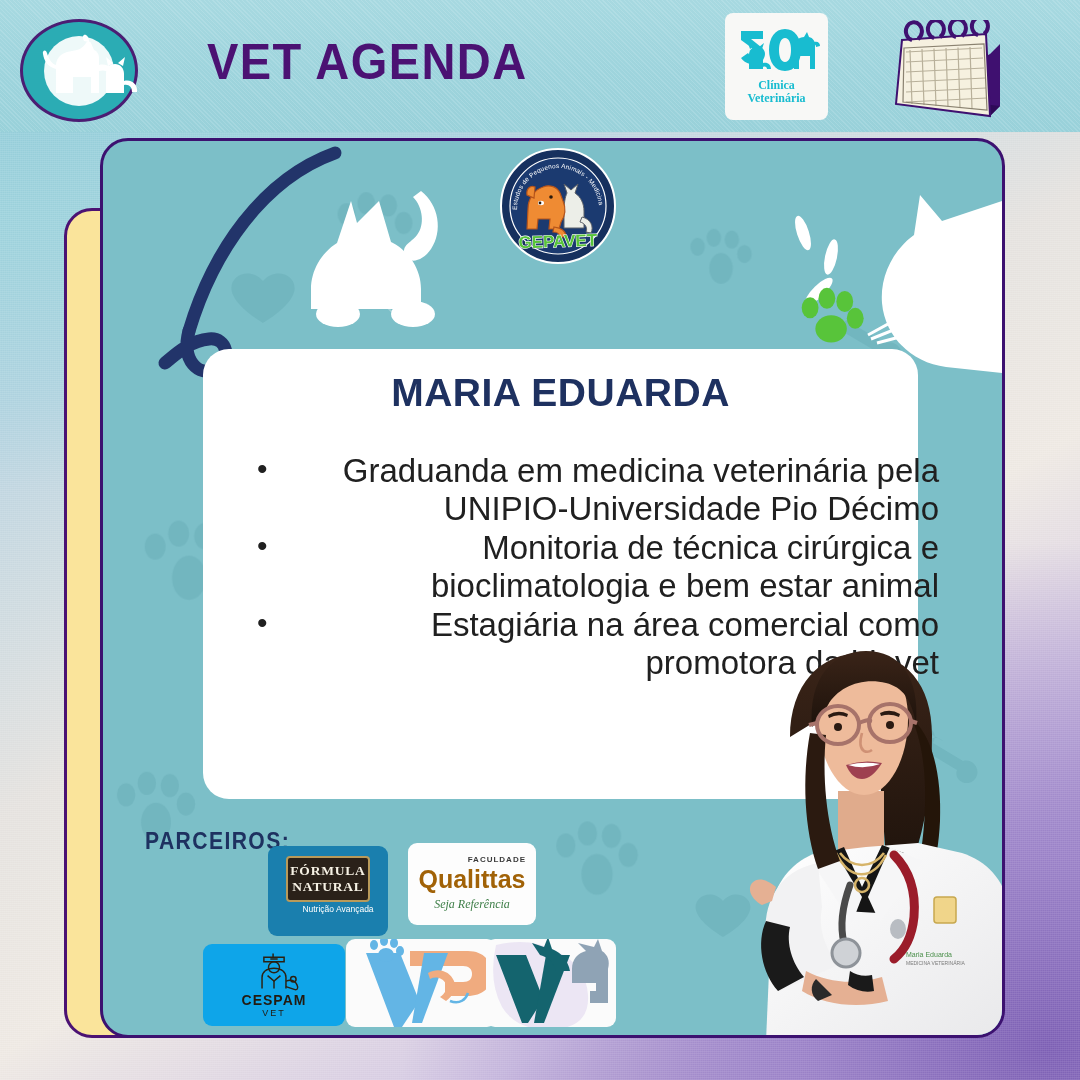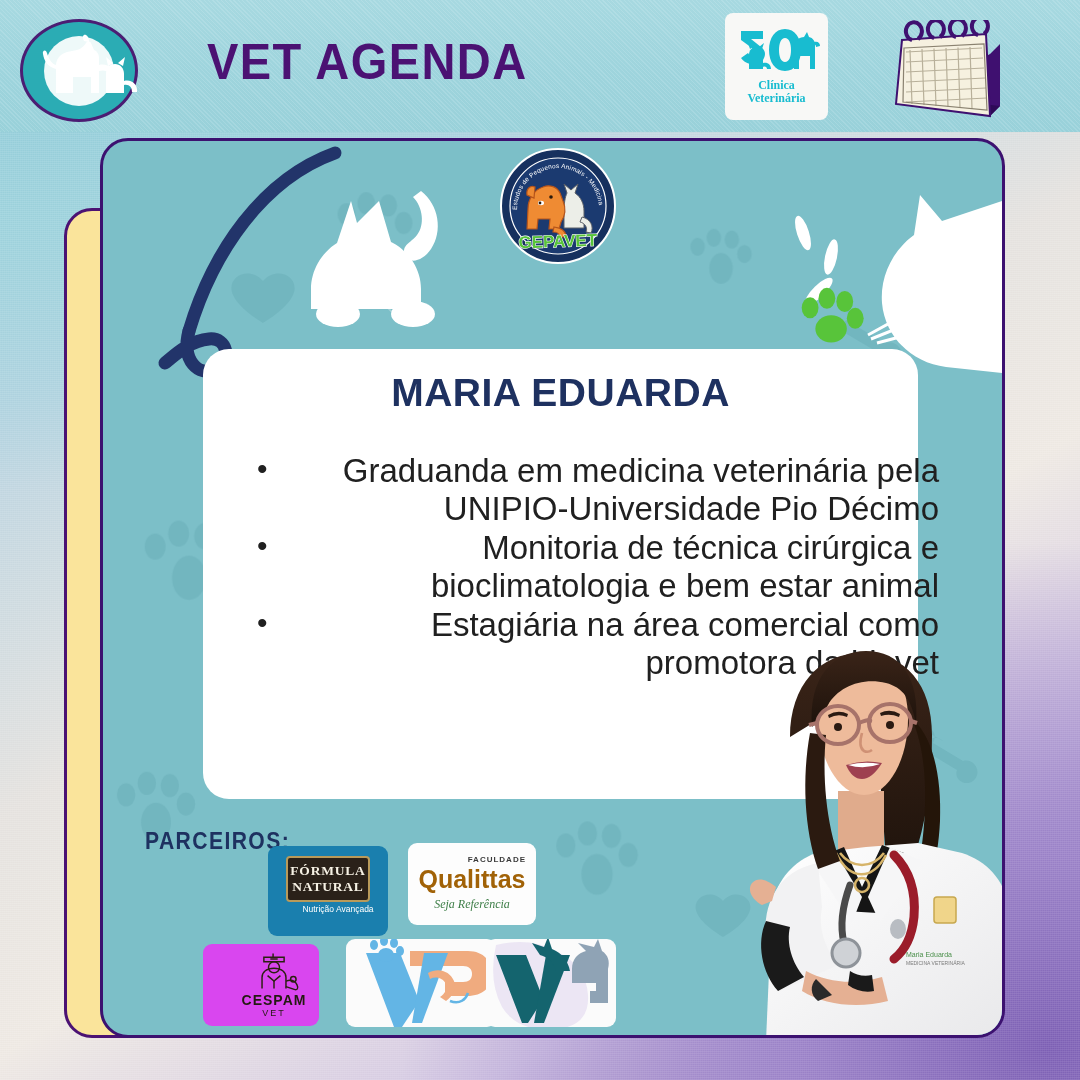--- a/index.html
+++ b/index.html
@@ -77,21 +77,21 @@
      list-style:none;color:#202020;font-size:33px;line-height:38px;text-align:right;}
   #bio-list li{position:relative;margin:0 0 1px 0;padding-left:4px;}
   #bio-list li:before{content:"\2022";position:absolute;left:-22px;top:-2px;font-size:30px;color:#202020;}
 
   
   #partners-label{position:absolute;left:42px;top:686px;color:#1e3160;
      font-size:24px;font-weight:bold;letter-spacing:1.6px;transform:scaleX(.88);transform-origin:left top;}
   .plogo{position:absolute;border-radius:9px;background:#fff;overflow:hidden;}
   #p-formula{left:165px;top:705px;width:120px;height:90px;background:#1a7fae;}
   #p-qualittas{left:305px;top:702px;width:128px;height:82px;background:#fdfdfd;}
-  #p-cespam{left:100px;top:803px;width:116px;height:82px;background:#d946ef;text-decoration:underline;}
+  #p-cespam{left:100px;top:803px;width:142px;height:82px;background:#0ea5e9;text-decoration:underline;}
   #p-vp{left:243px;top:798px;width:150px;height:88px;background:#fbfbfb;}
   #p-vg{left:383px;top:798px;width:130px;height:88px;background:#fbfbfb;}
 
   .fn-box{position:absolute;left:18px;top:10px;width:84px;height:46px;background:#2a2119;
      border:2px solid #b89a5a;border-radius:4px;box-sizing:border-box;
      display:flex;flex-direction:column;align-items:center;justify-content:center;}
   .fn-box span{color:#f6f1e4;font-family:"Liberation Serif", serif;font-weight:bold;
      font-size:13.5px;letter-spacing:.8px;line-height:16px;}
   .fn-sub{position:absolute;left:0;top:58px;width:120px;text-align:center;color:#fff;font-size:8.5px;margin-left:10px;}
 

